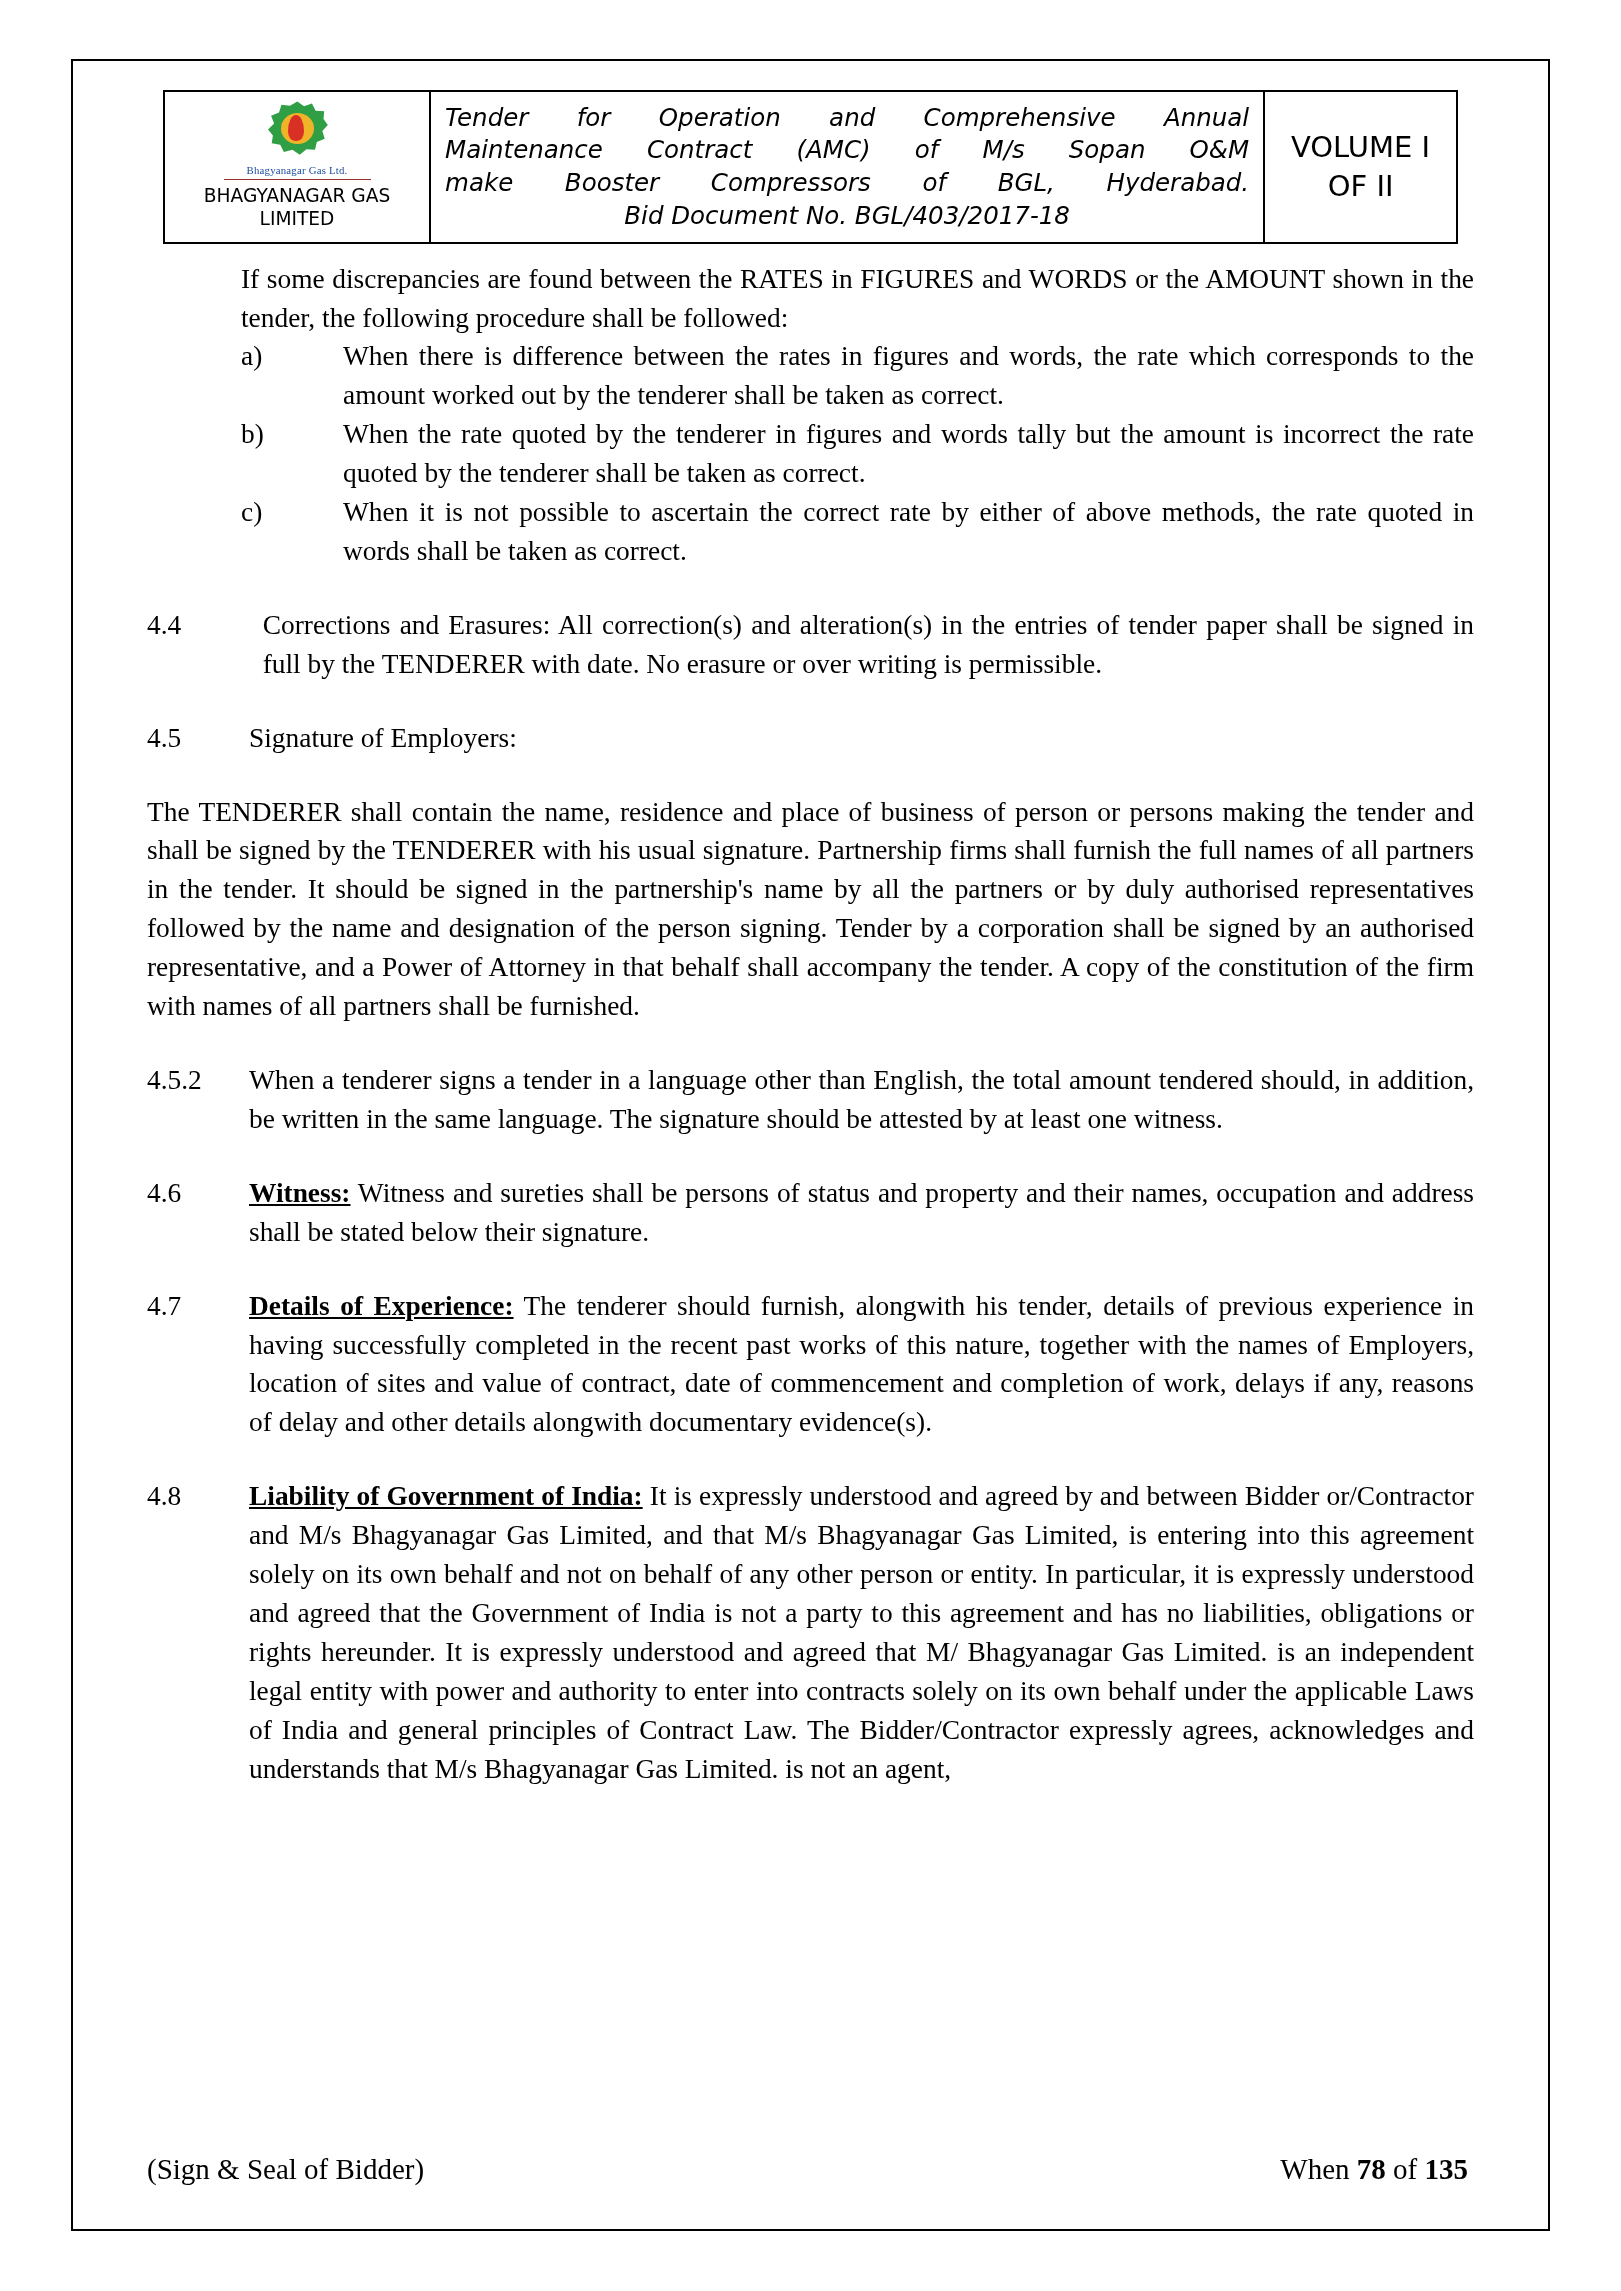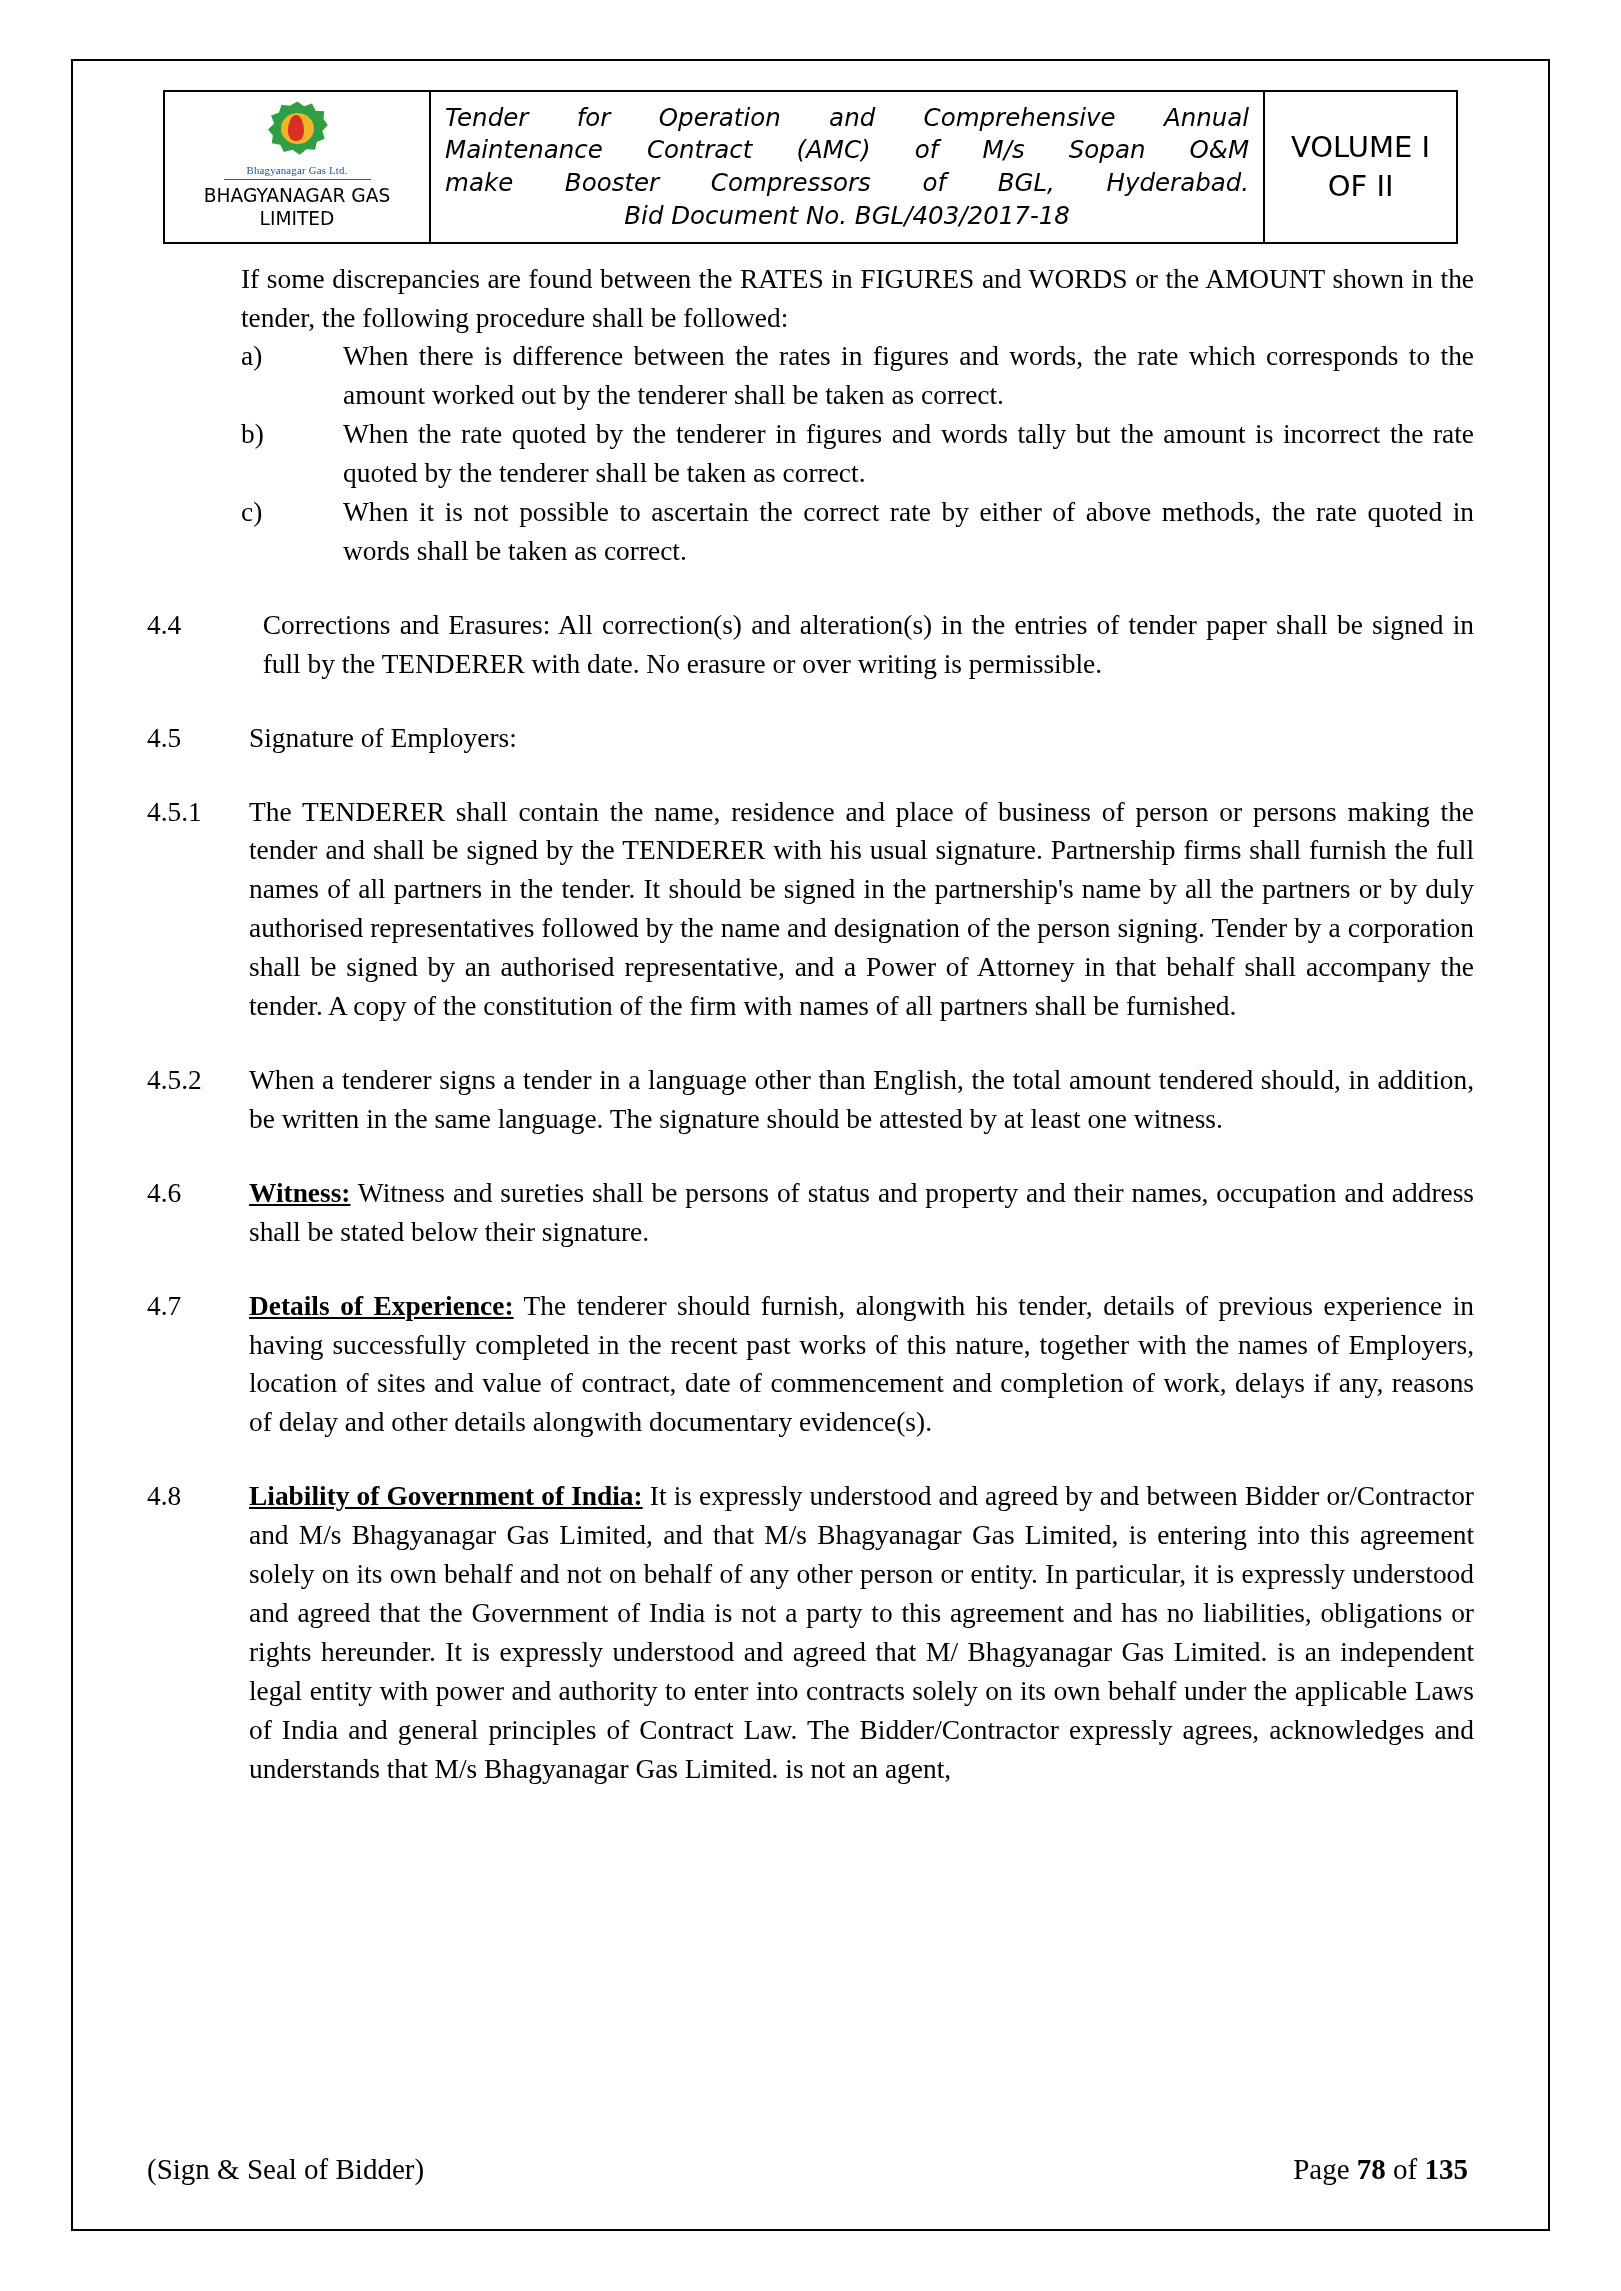--- a/index.html
+++ b/index.html
@@ -245,21 +245,20 @@
         <div class="clause-no">4.4</div>
         <div class="clause-body indent-first">Corrections and Erasures: All correction(s) and alteration(s) in the entries of tender paper shall be signed in full by the TENDERER with date. No erasure or over writing is permissible.</div>
       </div>
 
       <div class="clause">
         <div class="clause-no">4.5</div>
         <div class="clause-body">Signature of Employers:</div>
       </div>
 
       <div class="clause">
-        <div class="clause-no">4.5.1</div>
         <div class="clause-body">The TENDERER shall contain the name, residence and place of business of person or persons making the tender and shall be signed by the TENDERER with his usual signature. Partnership firms shall furnish the full names of all partners in the tender. It should be signed in the partnership's name by all the partners or by duly authorised representatives followed by the name and designation of the person signing. Tender by a corporation shall be signed by an authorised representative, and a Power of Attorney in that behalf shall accompany the tender. A copy of the constitution of the firm with names of all partners shall be furnished.</div>
       </div>
 
       <div class="clause">
         <div class="clause-no">4.5.2</div>
         <div class="clause-body">When a tenderer signs a tender in a language other than English, the total amount tendered should, in addition, be written in the same language. The signature should be attested by at least one witness.</div>
       </div>
 
       <div class="clause">
         <div class="clause-no">4.6</div>
@@ -274,16 +273,16 @@
       <div class="clause">
         <div class="clause-no">4.8</div>
         <div class="clause-body"><span class="u-bold">Liability of Government of India:</span><span> It is expressly understood and agreed by and between Bidder or/Contractor and M/s Bhagyanagar Gas Limited, and that M/s Bhagyanagar Gas Limited, is entering into this agreement solely on its own behalf and not on behalf of any other person or entity. In particular, it is expressly understood and agreed that the Government of India is not a party to this agreement and has no liabilities, obligations or rights hereunder. It is expressly understood and agreed that M/ Bhagyanagar Gas Limited. is an independent legal entity with power and authority to enter into contracts solely on its own behalf under the applicable Laws of India and general principles of Contract Law. The Bidder/Contractor expressly agrees, acknowledges and understands that M/s Bhagyanagar Gas Limited. is not an agent,</span></div>
       </div>
 
     </div>
   </div>
 
   <div class="footer">
     <div>(Sign &amp; Seal of Bidder)</div>
-    <div><span>Page </span><b>78</b><span> of </span><b>135</b></div>
+    <div><span>When </span><b>78</b><span> of </span><b>135</b></div>
   </div>
 </div>
 
 
 </body></html>

